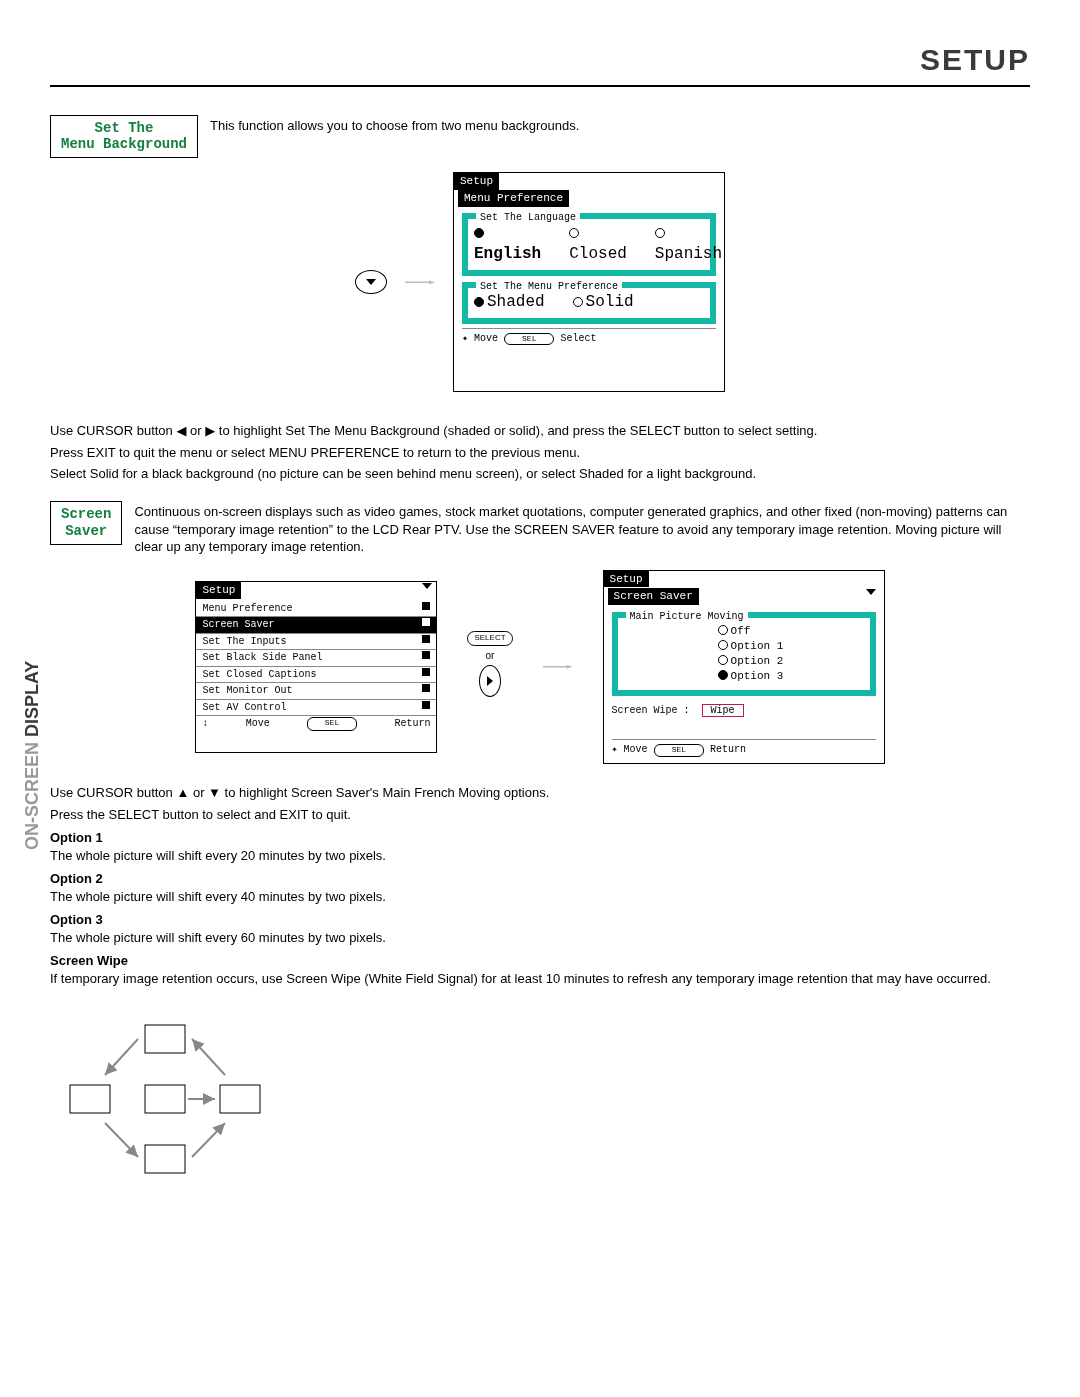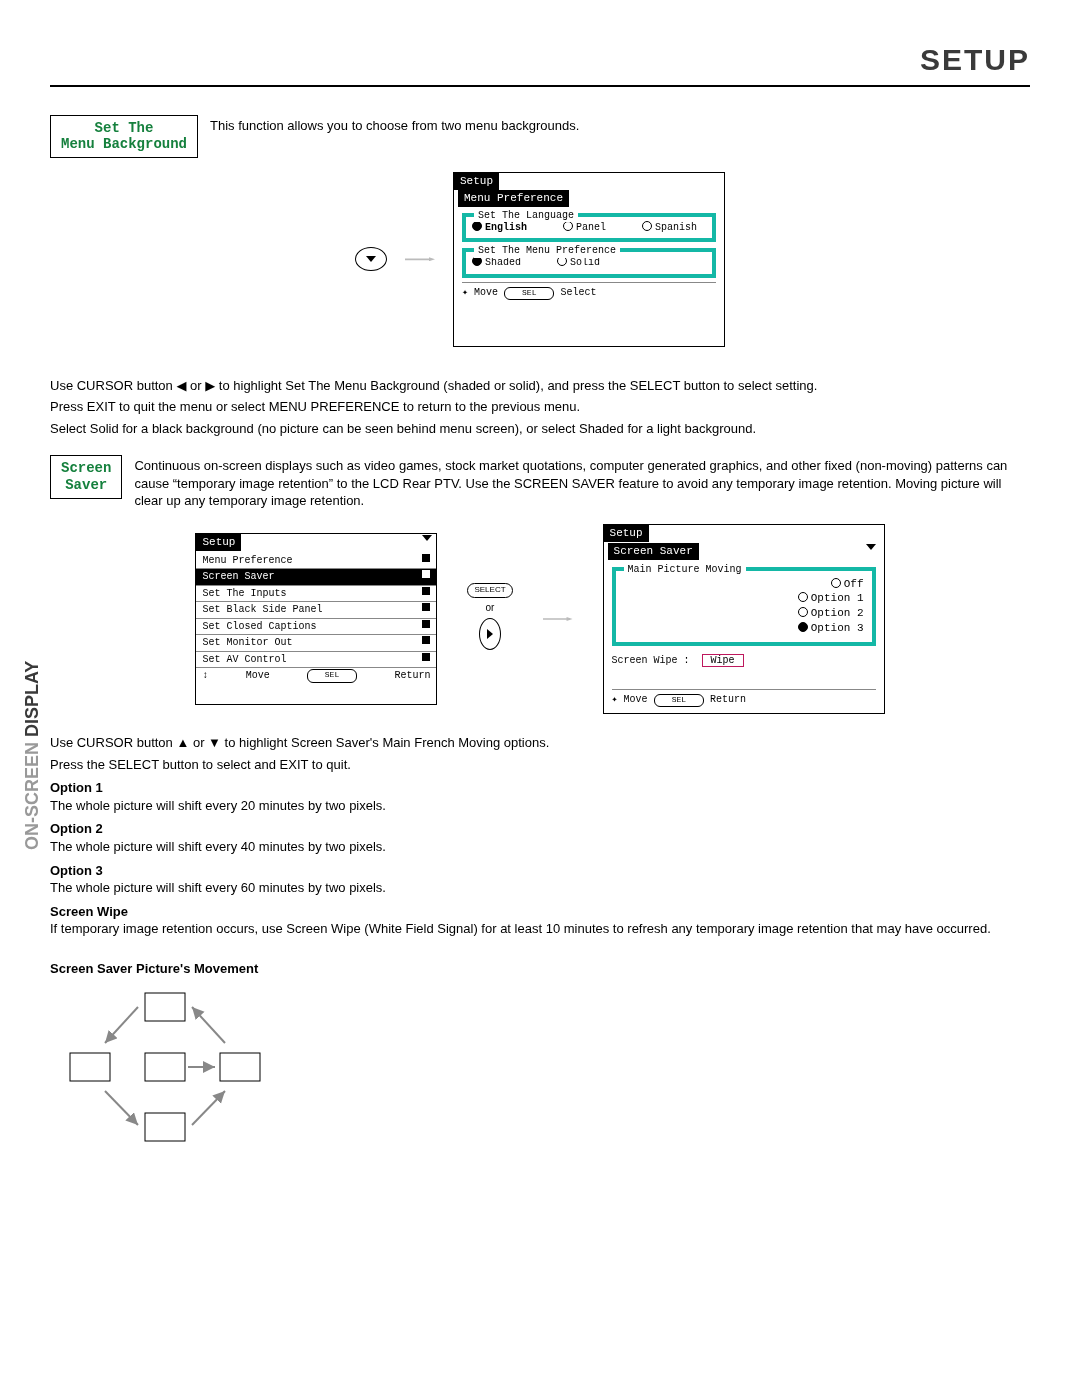--- a/index.html
+++ b/index.html
@@ -50,38 +50,37 @@
     position: relative;
   }
   .osd-tab {
     background: #000;
     color: #fff;
     display: inline-block;
     padding: 1px 6px;
     font-size: 11px;
   }
   .osd-group {
-    border: 4px solid #14b8a6;
+    border: 6px solid #14b8a6;
     margin: 6px 8px 4px 8px;
     padding: 4px 6px 4px 6px;
     position: relative;
-    text-align: right;
   }
   .osd-group-title {
     position: absolute;
     top: -8px;
     left: 8px;
     background: #fff;
     padding: 0 4px;
     font-size: 10px;
   }
   .osd-options {
     display: flex;
-    gap: 36px;
-    font-size: 10px;
+    gap: 28px;
+    font-size: 16px;
   }
   .osd-footer {
     border-top: 1px solid #888;
     margin: 4px 8px 0 8px;
     padding: 3px 0 6px 0;
     font-size: 10px;
   }
   .pill {
     border: 1px solid #000;
     border-radius: 6px;
@@ -179,21 +178,21 @@
     <span class="tri-end"></span>
   </div>
   <div class="arrow-right-long"></div>
   <div class="osd-box" style="width:270px;">
     <div><span class="osd-tab">Setup</span></div>
     <div style="padding-left:4px;"><span class="osd-tab" style="background:#000;">Menu Preference</span></div>
     <div class="osd-group">
       <span class="osd-group-title">Set The Language</span>
       <div class="osd-options">
         <span><span class="radio filled"></span><b>English</b></span>
-        <span><span class="radio"></span><span>Panel</span></span>
+        <span><span class="radio"></span><span>Closed</span></span>
         <span><span class="radio"></span><span>Spanish</span></span>
       </div>
     </div>
     <div class="osd-group">
       <span class="osd-group-title">Set The Menu Preference</span>
       <div class="osd-options">
         <span><span class="radio filled"></span><span>Shaded</span></span>
         <span><span class="radio"></span><span>Solid</span></span>
       </div>
     </div>
@@ -297,21 +296,20 @@
 <div class="option-block">
   <div class="bold">Option 3</div>
   <div>The whole picture will shift every 60 minutes by two pixels.</div>
 </div>
 <div class="option-block">
   <div class="bold">Screen Wipe</div>
   <div style="text-align:justify;">If temporary image retention occurs, use Screen Wipe (White Field Signal) for at least 10 minutes to refresh any temporary image retention that may have occurred.</div>
 </div>
 
 <div class="option-block" style="margin-top:22px;">
-  <div class="bold">Screen Saver Picture's Movement</div>
   <svg class="movement-svg" width="230" height="160">
     <defs>
       <marker id="ah" markerWidth="8" markerHeight="8" refX="6" refY="3" orient="auto">
         <path d="M0,0 L6,3 L0,6 Z" fill="#888"></path>
       </marker>
     </defs>
 
     <rect x="95" y="10" width="40" height="28" fill="#fff" stroke="#000"></rect>
     <rect x="20" y="70" width="40" height="28" fill="#fff" stroke="#000"></rect>
     <rect x="95" y="70" width="40" height="28" fill="#fff" stroke="#000"></rect>

